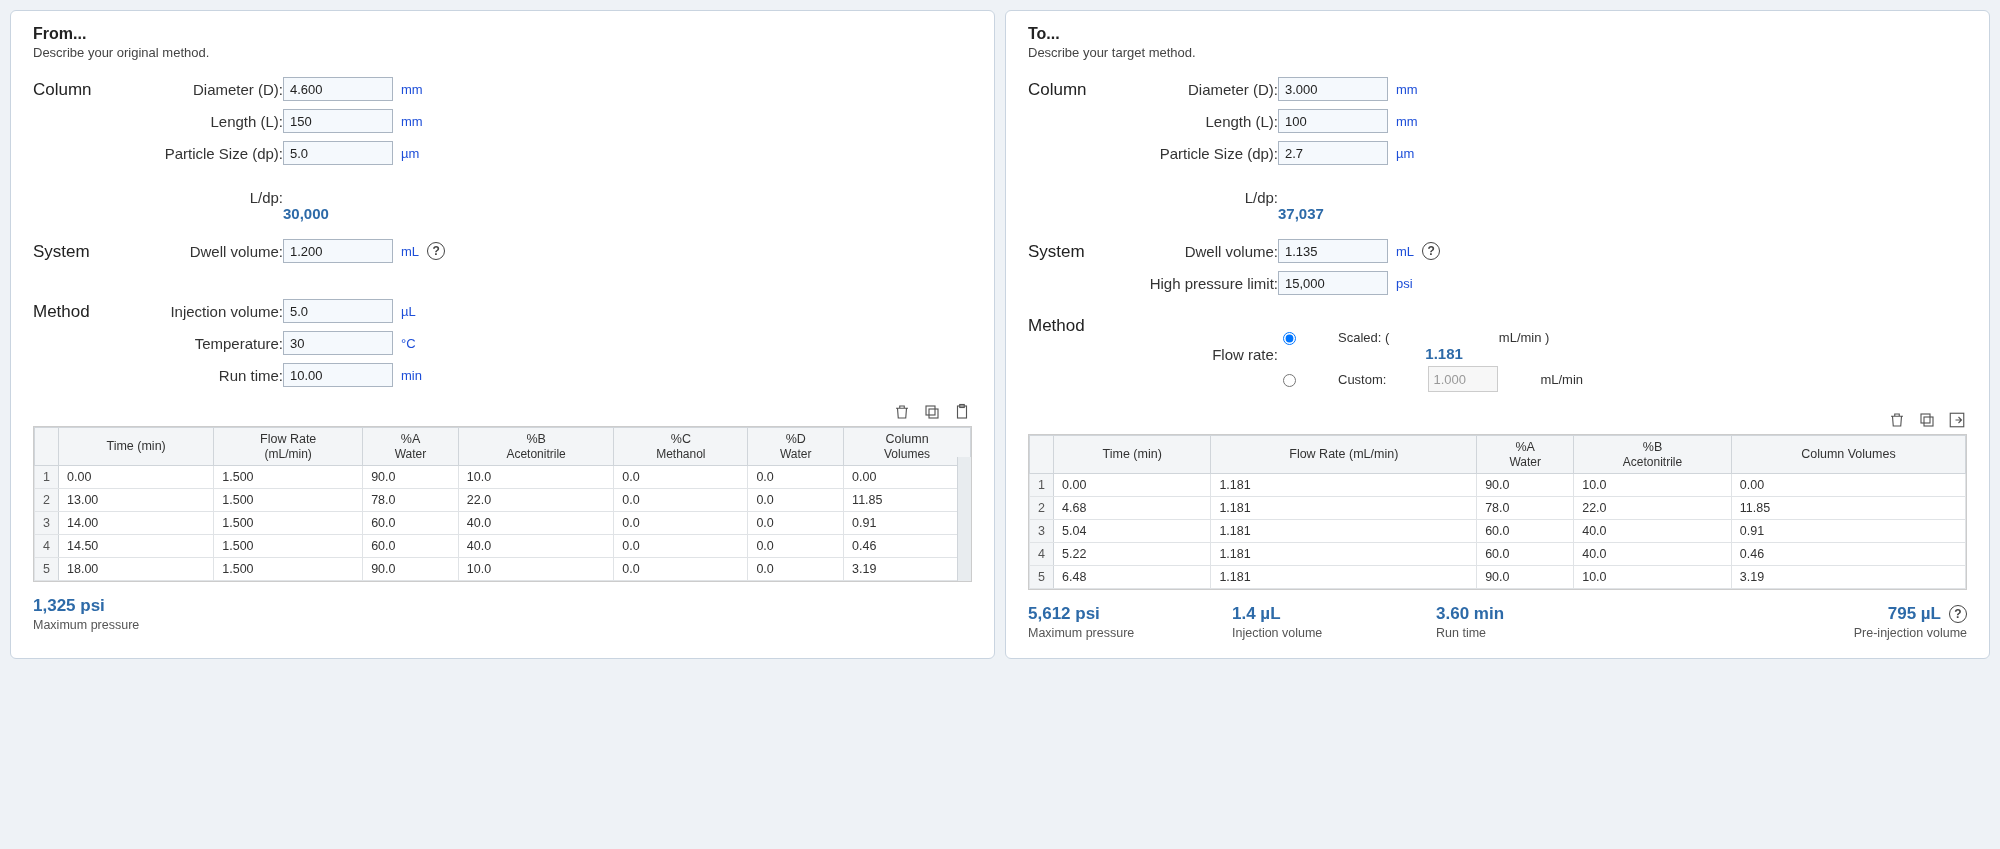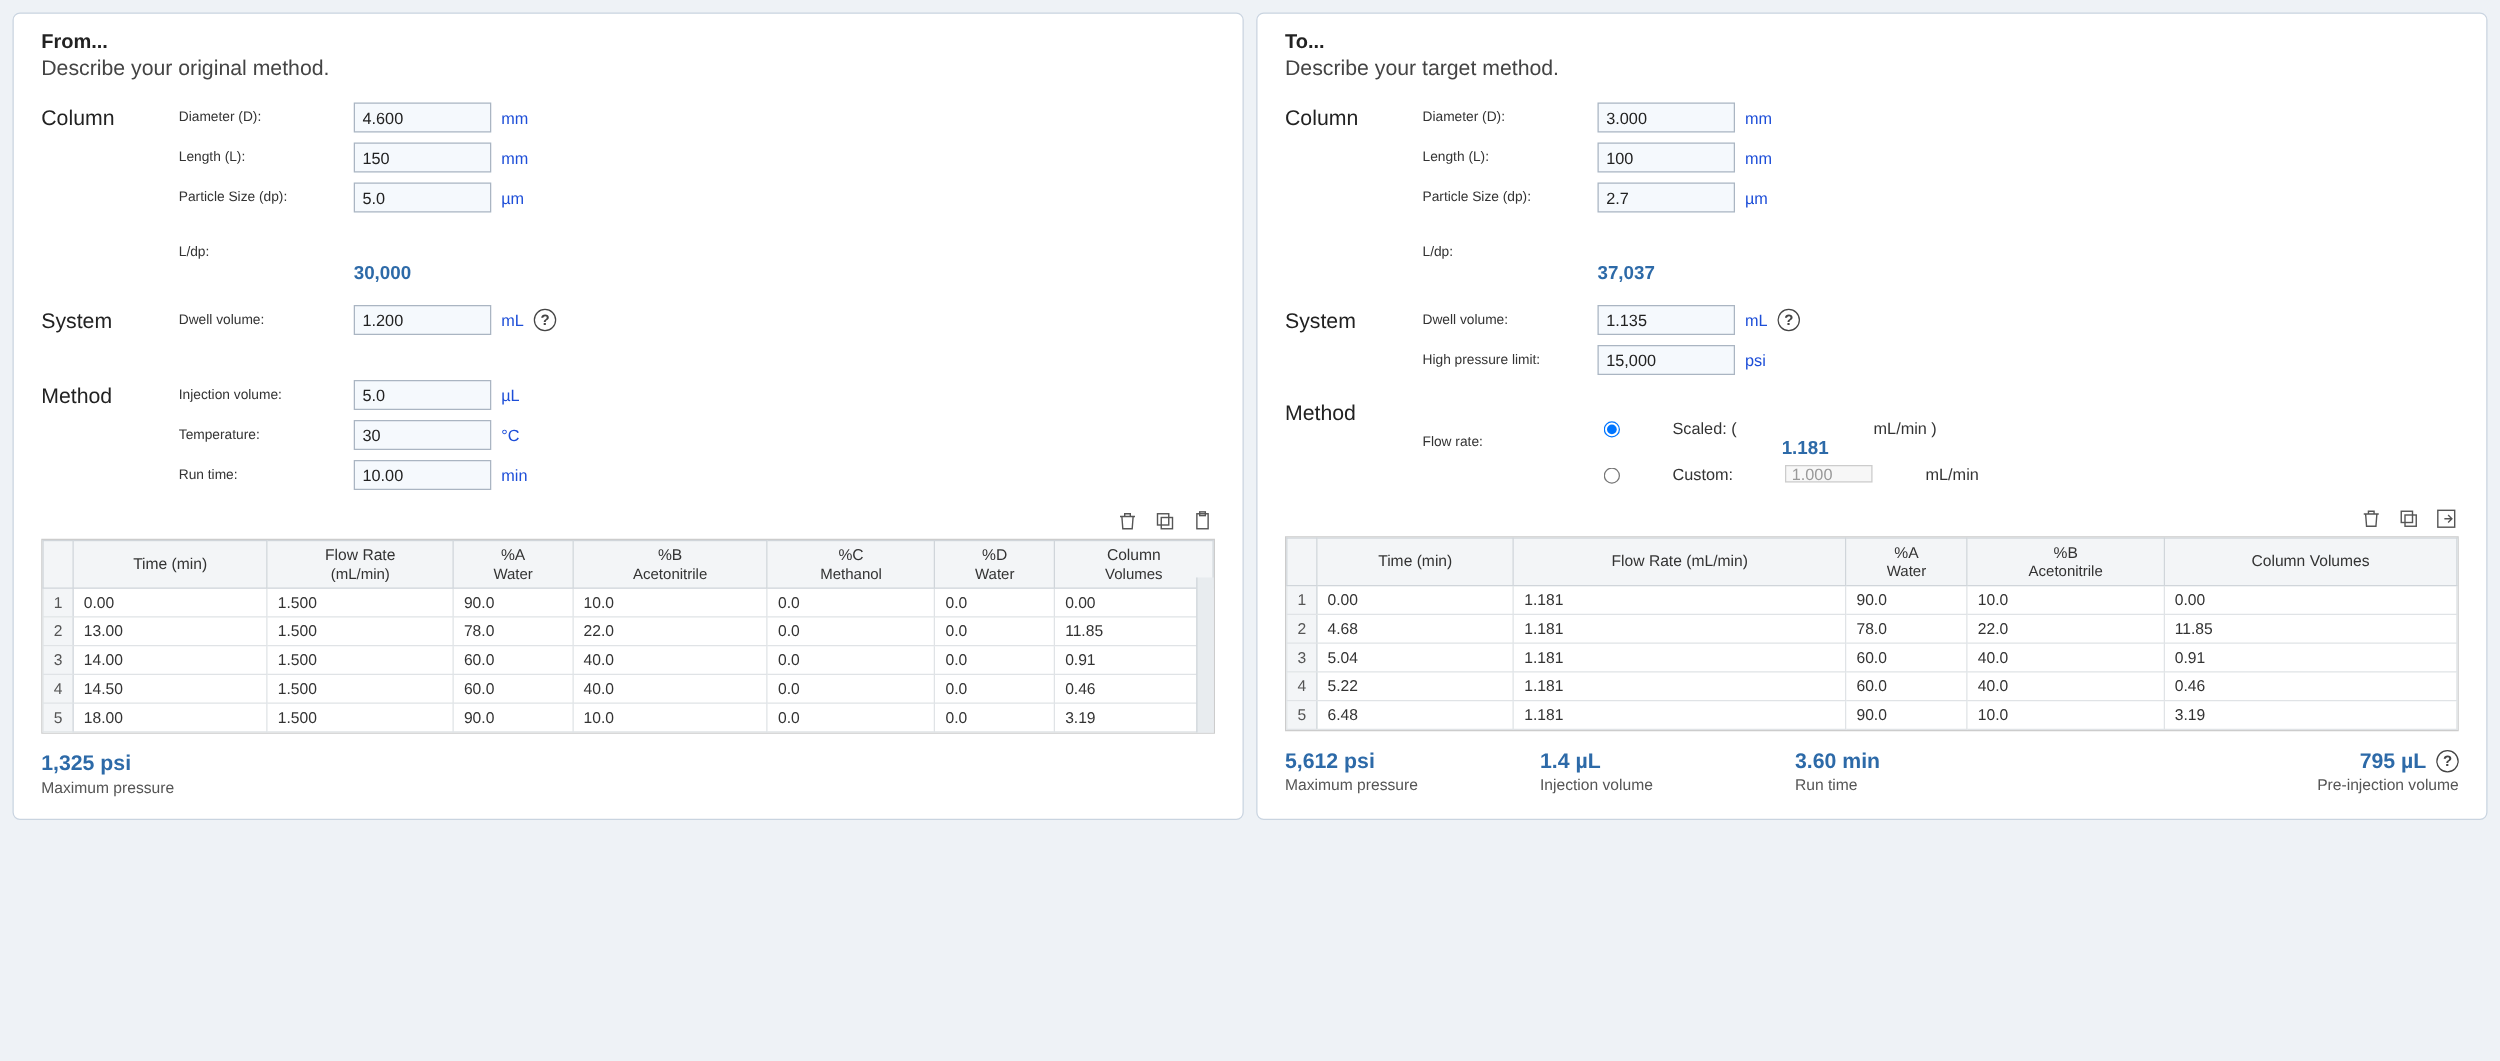--- a/index.html
+++ b/index.html
@@ -22,21 +22,21 @@
     display: flex;
     flex-direction: column;
   }
   .panel-title {
     font-weight: 700;
     font-size: 16px;
     margin: 0 0 2px 0;
     color: #222;
   }
   .panel-sub {
-    font-size: 17px;
+    font-size: 13px;
     color: #444;
     margin-bottom: 6px;
   }
   .section {
     display: flex;
     margin-top: 10px;
   }
   .section-label {
     width: 110px;
     font-size: 17px;
@@ -47,22 +47,23 @@
     flex: 1;
   }
   .field-row {
     display: flex;
     align-items: center;
     margin-bottom: 6px;
     min-height: 26px;
   }
   .field-label {
     width: 140px;
-    font-size: 11px;
+    font-size: 15px;
     color: #333;
+    text-align: right;
   }
   .field-input {
     width: 110px;
     height: 24px;
     border: 1px solid #aab5c2;
     background: #f5f9fd;
     padding: 2px 6px;
     font-size: 13px;
     color: #222;
   }
@@ -96,21 +97,21 @@
     align-items: center;
     margin-bottom: 4px;
     font-size: 13px;
     gap: 36px;
   }
   .radio-row input[type=radio] {
     margin-right: 6px;
   }
   .small-input {
     width: 70px;
-    height: 14px;
+    height: 26px;
     border: 1px solid #ccc;
     background: #f7f7f7;
     color: #999;
     padding: 1px 4px;
     font-size: 13px;
   }
   .toolbar {
     display: flex;
     justify-content: flex-end;
     gap: 10px;

